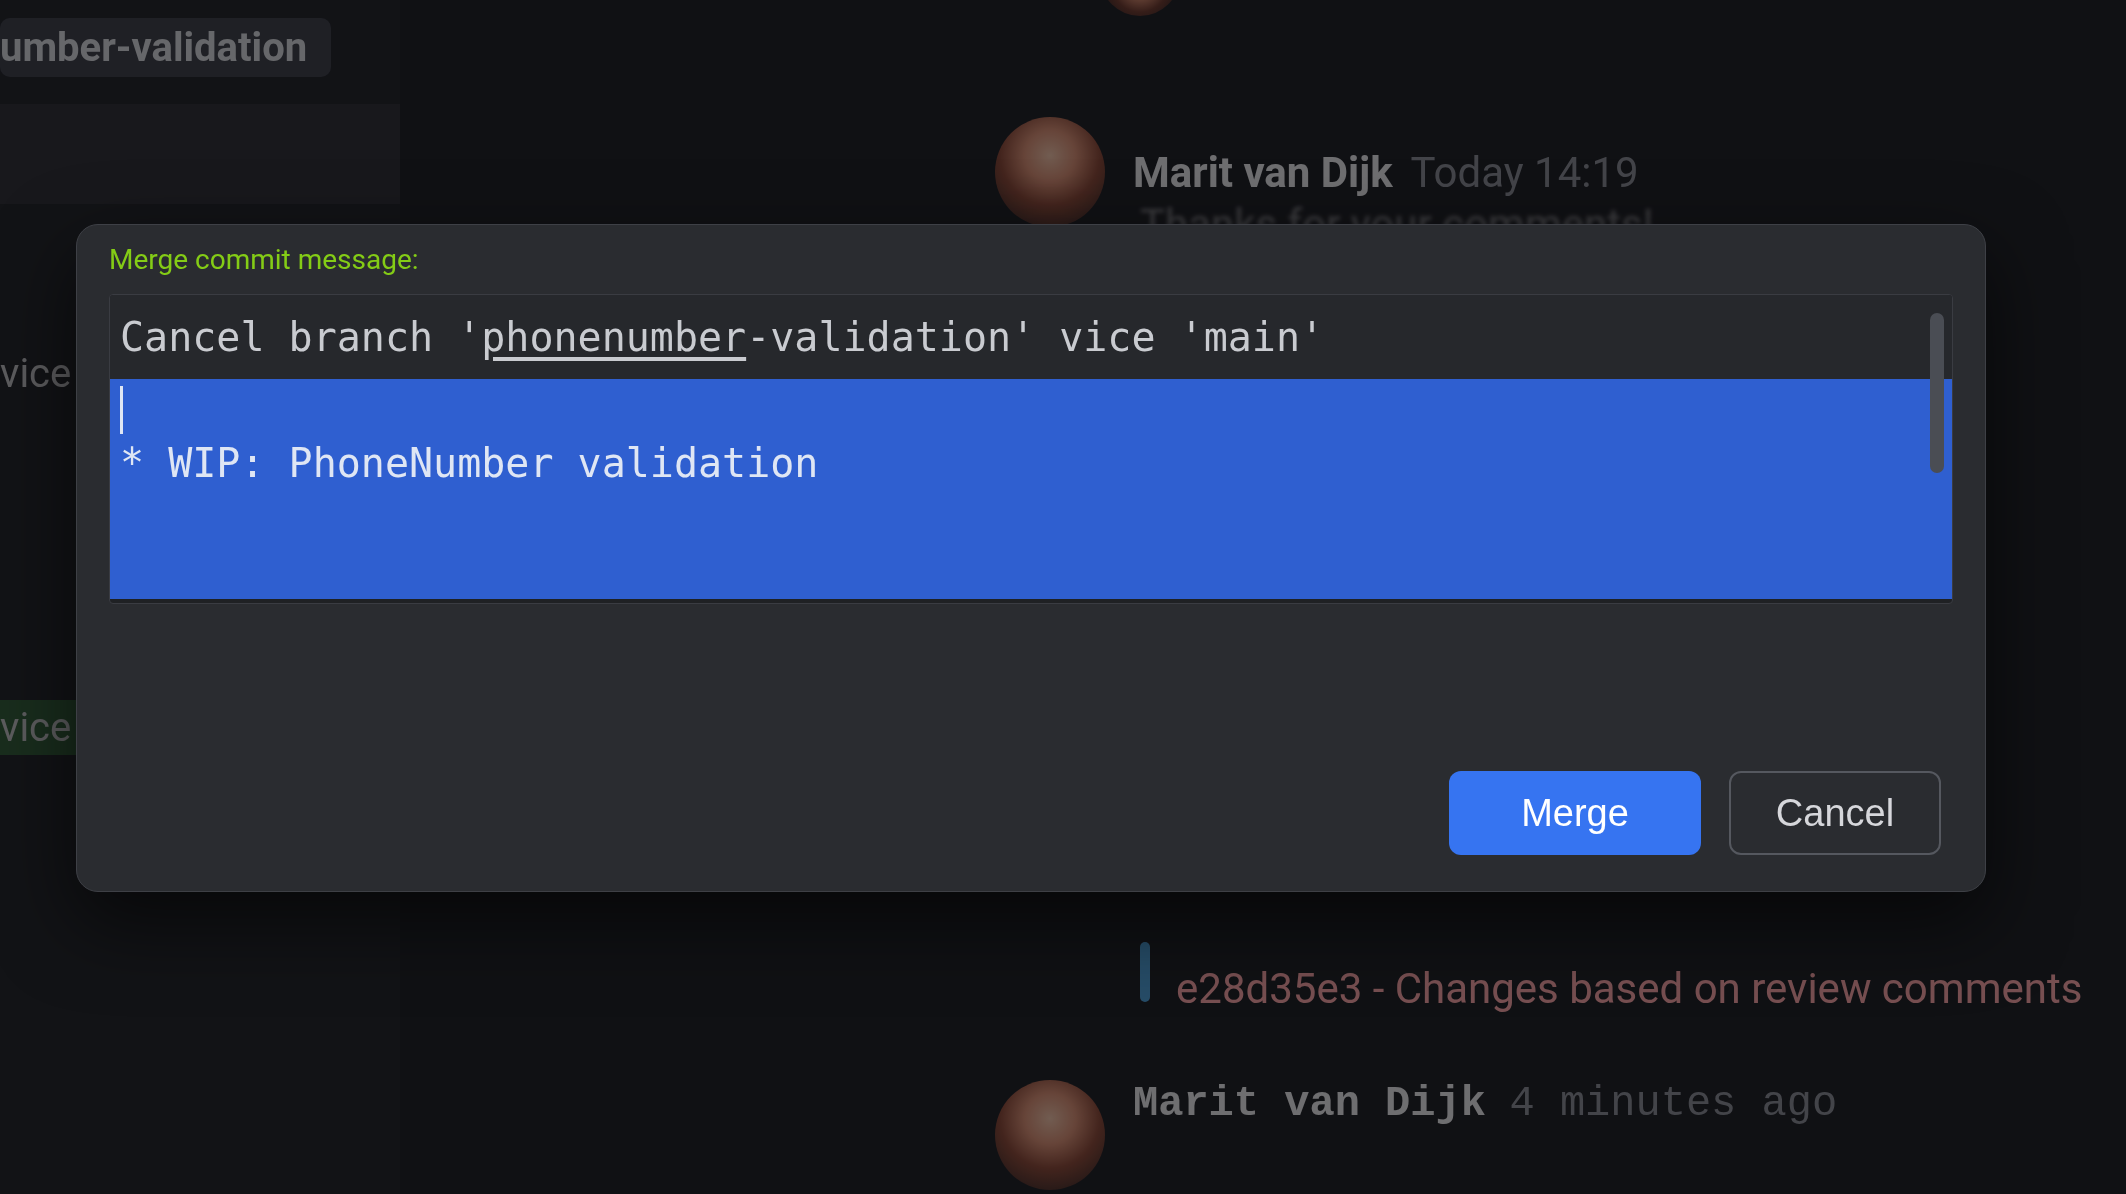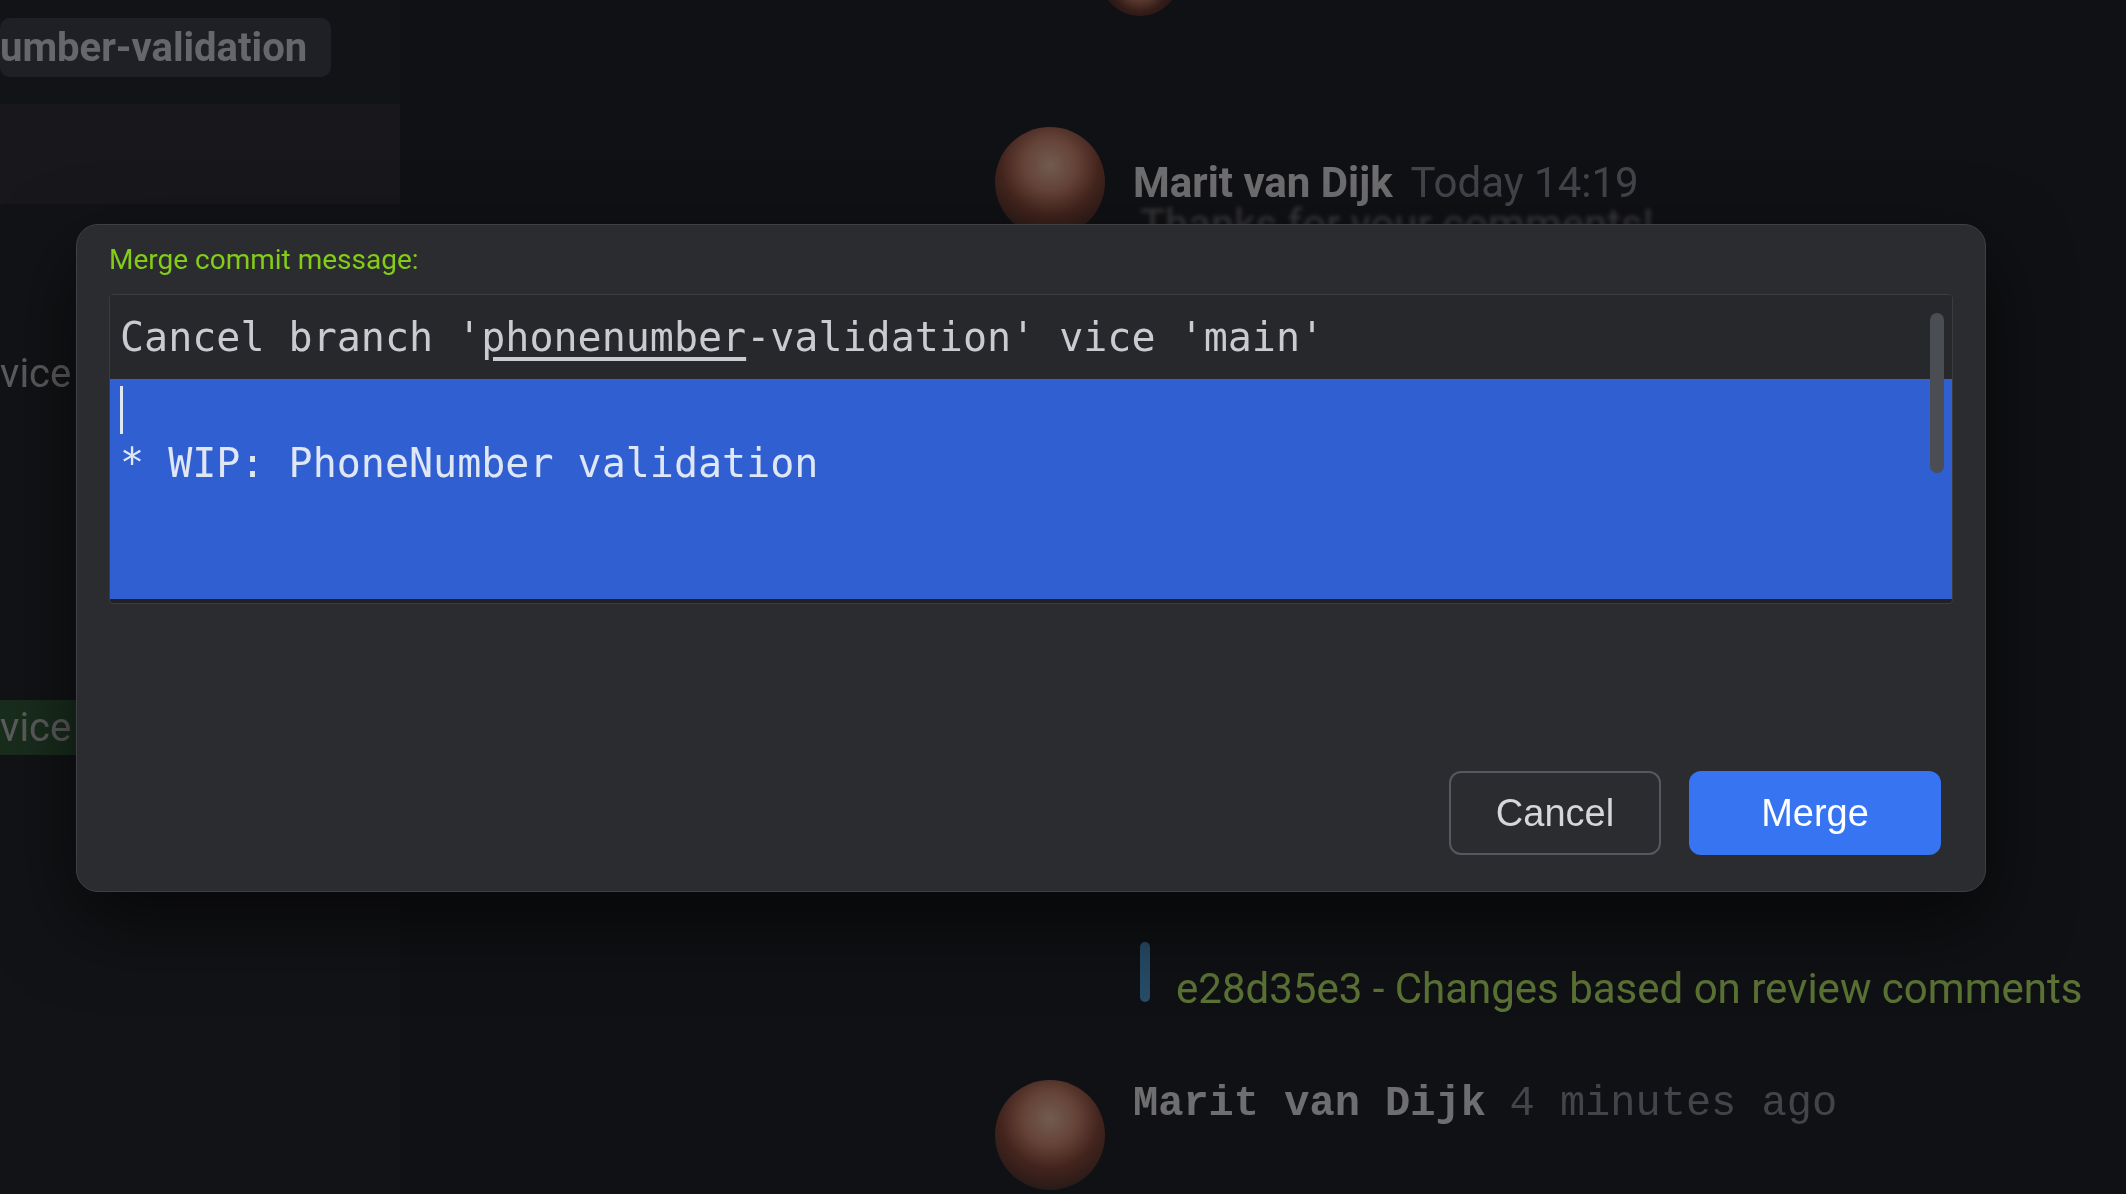--- a/index.html
+++ b/index.html
@@ -70,21 +70,21 @@
       left: 600px;
       top: -24px;
       width: 80px;
       height: 40px;
       border-radius: 0 0 40px 40px;
       background: radial-gradient(circle at 50% 20%, #e8b398 0%, #c47a5d 30%, #6b3628 55%, #3a2520 80%);
     }
     .bg-chat-row1 {
       position: absolute;
       left: 495px;
-      top: 127px;
+      top: 117px;
       display: flex;
       align-items: center;
       gap: 28px;
     }
     .bg-avatar1 {
       width: 110px;
       height: 110px;
       border-radius: 50%;
       background: radial-gradient(circle at 50% 35%, #f0c1a4 0%, #d88d6f 28%, #8a4632 55%, #4a2d25 82%);
       flex-shrink: 0;
@@ -119,21 +119,21 @@
       gap: 26px;
     }
     .bg-commit-bar {
       width: 10px;
       height: 60px;
       background: #4a9dd6;
       border-radius: 5px;
     }
     .bg-commit-text {
       font-size: 42px;
-      color: #bef264;
+      color: #fca5a5;
       margin-top: 34px;
     }
 
     .bg-chat-row2 {
       position: absolute;
       left: 495px;
       top: 1080px;
       display: flex;
       align-items: flex-start;
       gap: 28px;
@@ -325,16 +325,16 @@
 
     <div class="commit-textarea">
       <div class="commit-line1"><span>Cancel branch '</span><span class="spellcheck">phonenumber</span><span>-validation' vice 'main'</span></div>
       <div class="commit-selection"><span class="commit-cursor"></span><span>
 * WIP: PhoneNumber validation</span></div>
       <div class="commit-scrollbar"></div>
     </div>
   </div>
 
   <div class="modal-footer">
+    <button class="btn btn-merge">Merge</button>
     <button class="btn btn-cancel">Cancel</button>
-    <button class="btn btn-merge">Merge</button>
   </div>
 </div>
 
 </body></html>

